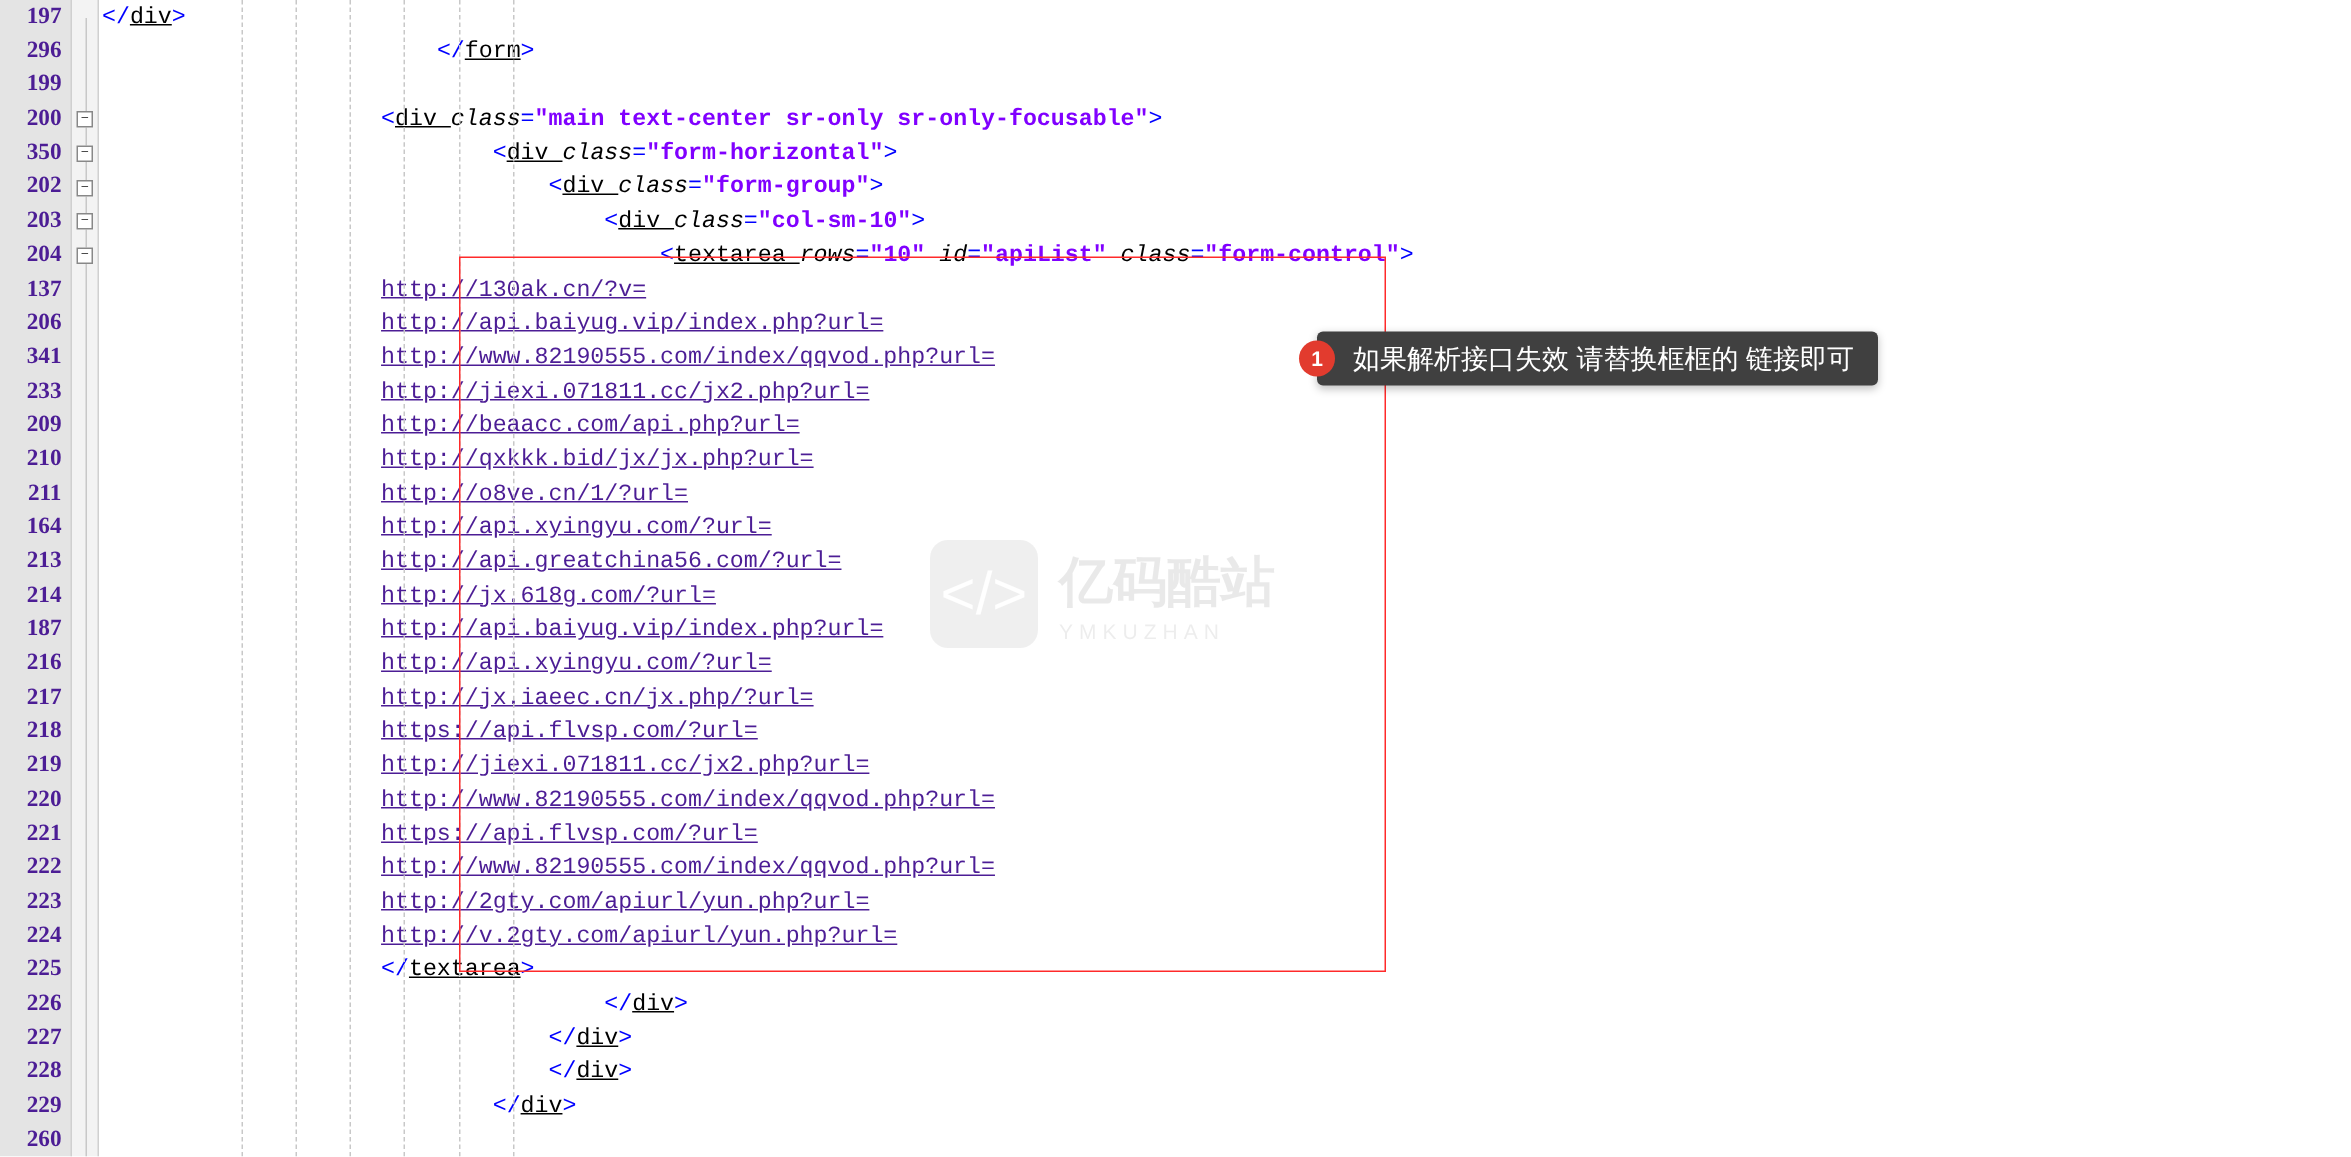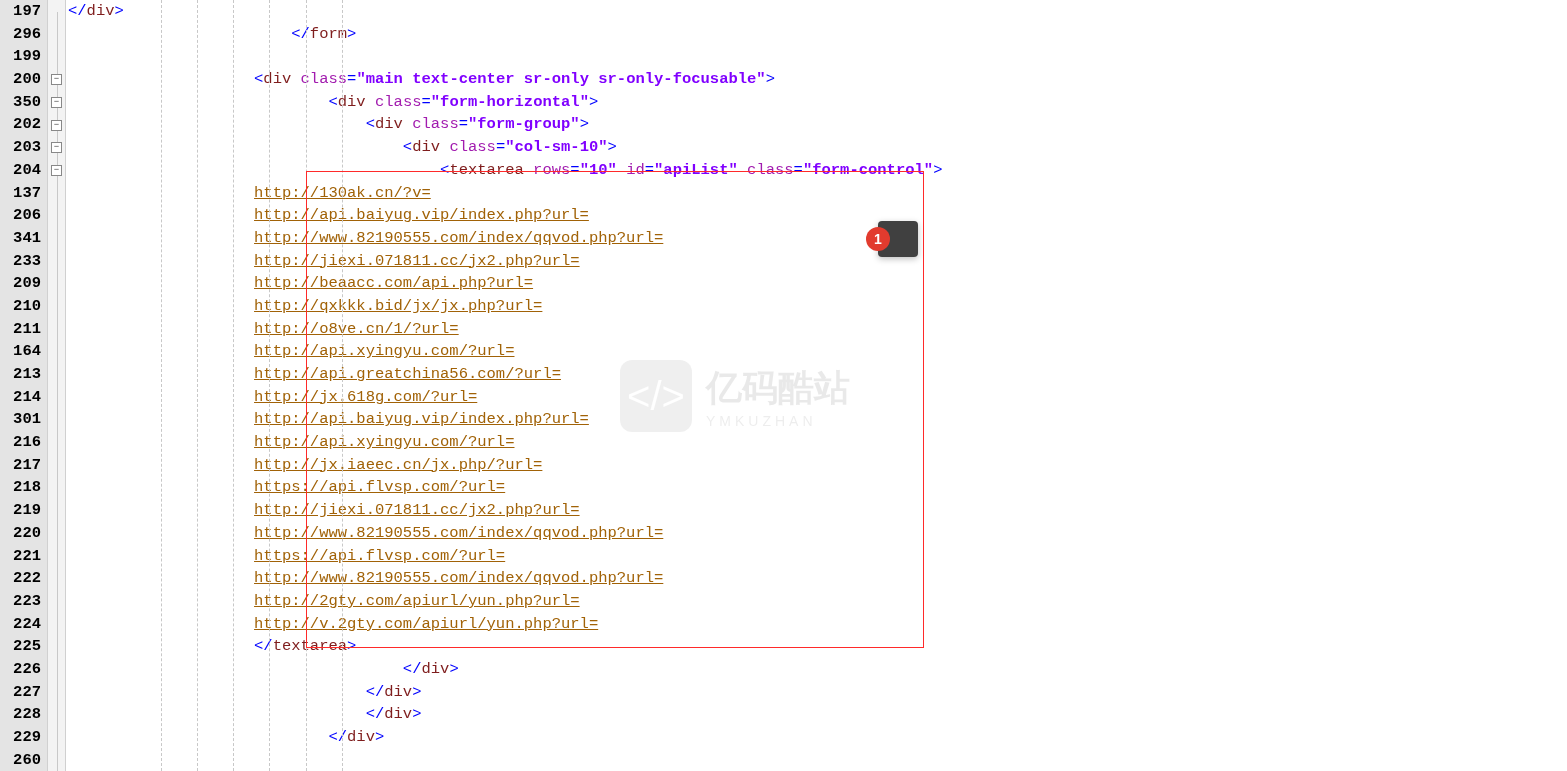--- a/index.html
+++ b/index.html
@@ -13,26 +13,26 @@
     height: 771px;
     overflow: hidden;
   }
   .editor {
     display: flex;
     width: 100%;
     height: 100%;
   }
   .gutter {
     background: #e4e4e4;
-    color: #000000;
+    color: #4c1d95;
     text-align: right;
     padding-right: 6px;
     user-select: none;
     line-height: 22.7px;
-    font-family: Liberation Mono, monospace;
+    font-family: Liberation Serif, serif;
     min-width: 48px;
     border-right: 1px solid #d0d0d0;
   }
   .gutter-line { height: 22.7px; font-weight:bold;}
   .fold-col {
     width: 18px;
     background: #f3f3f3;
     border-right: 1px solid #d0d0d0;
     position: relative;
   }
@@ -57,24 +57,24 @@
   }
   .code {
     flex: 1;
     line-height: 22.7px;
     padding-left: 2px;
     white-space: pre;
     position: relative;
   }
   .code-line { height: 22.7px; display: block; }
   .tag-bracket { color: #0000FF; }
-  .tag-name { color: #7f1d1d; }
-  .attr-name { color: #a21caf; }
+  .tag-name { color: #000000; text-decoration: underline; }
+  .attr-name { color: #000000; font-style: italic; }
   .attr-val { color: #8000FF; font-weight:bold;}
-  .url-link { color: #a16207; text-decoration: underline; }
+  .url-link { color: #4c1d95; text-decoration: underline; }
   .red-box {
     position: absolute;
     border: 1px solid #ff2a2a;
     background: transparent;
     pointer-events: none;
   }
 
   .annot {
     position: absolute;
     display: flex;
@@ -148,21 +148,21 @@
       <div class="gutter-line">137</div>
       <div class="gutter-line">206</div>
       <div class="gutter-line">341</div>
       <div class="gutter-line">233</div>
       <div class="gutter-line">209</div>
       <div class="gutter-line">210</div>
       <div class="gutter-line">211</div>
       <div class="gutter-line">164</div>
       <div class="gutter-line">213</div>
       <div class="gutter-line">214</div>
-      <div class="gutter-line">301</div>
+      <div class="gutter-line">187</div>
       <div class="gutter-line">216</div>
       <div class="gutter-line">217</div>
       <div class="gutter-line">218</div>
       <div class="gutter-line">219</div>
       <div class="gutter-line">220</div>
       <div class="gutter-line">221</div>
       <div class="gutter-line">222</div>
       <div class="gutter-line">223</div>
       <div class="gutter-line">224</div>
       <div class="gutter-line">225</div>
@@ -186,13 +186,14 @@
 <div class="watermark">
   <div class="wm-icon">&lt;/&gt;</div>
   <div class="wm-text-col">
     <div class="wm-cn">亿码酷站</div>
     <div class="wm-en">YMKUZHAN</div>
   </div>
 </div>
 
 <div class="annot" style="left: 878px; top: 221px;">
     <div class="annot-badge">1</div>
+    <span>如果解析接口失效 请替换框框的 链接即可</span>
   </div>
 
 </body></html>

